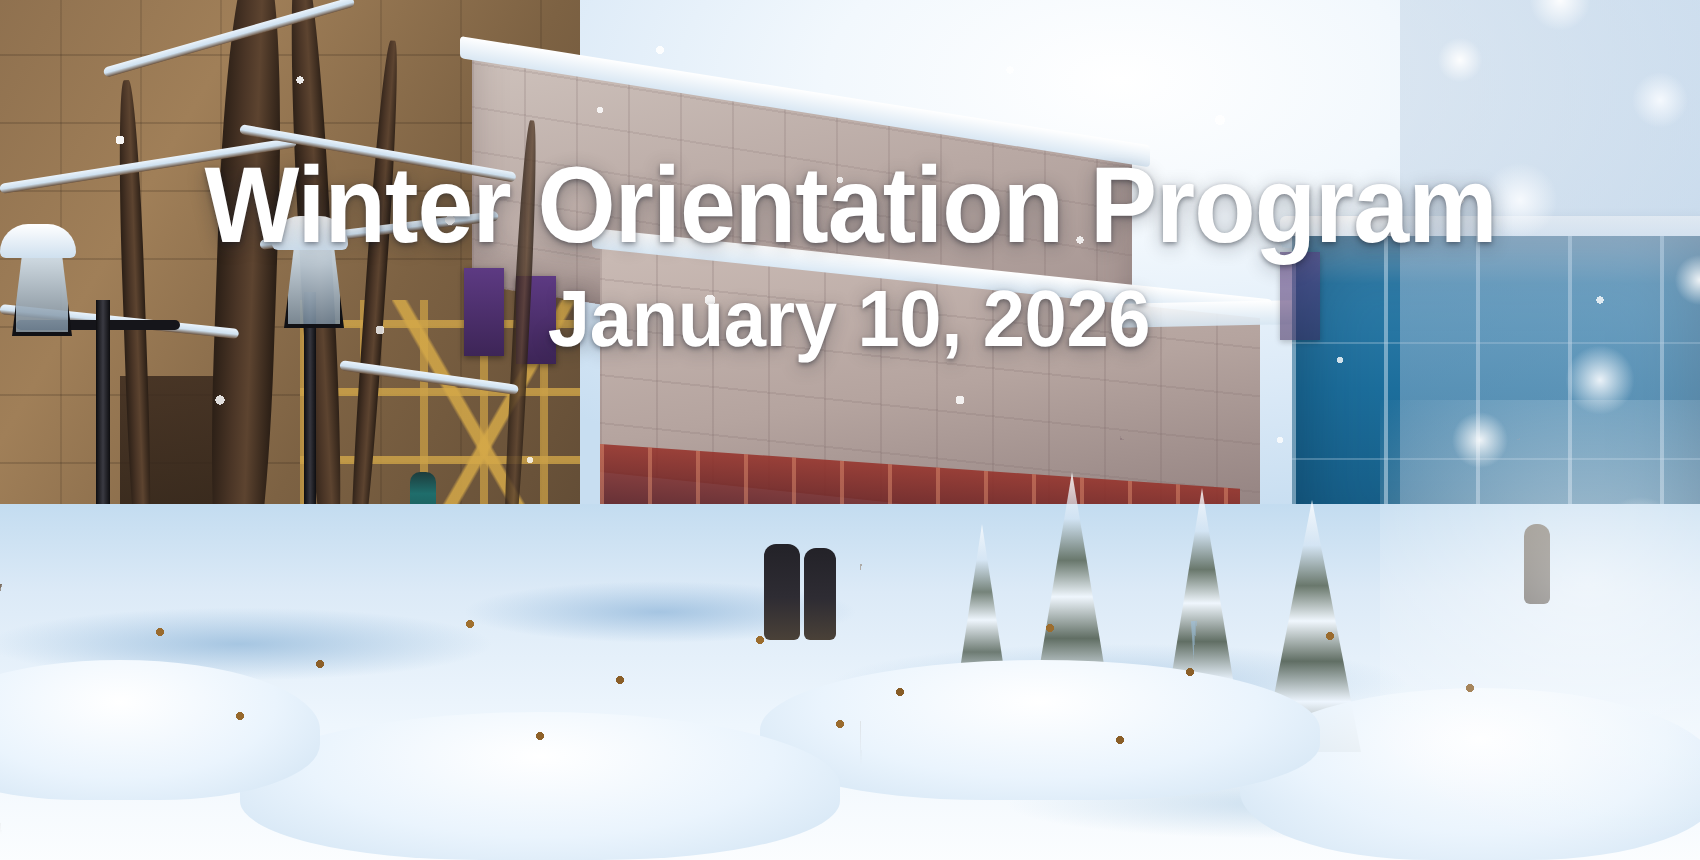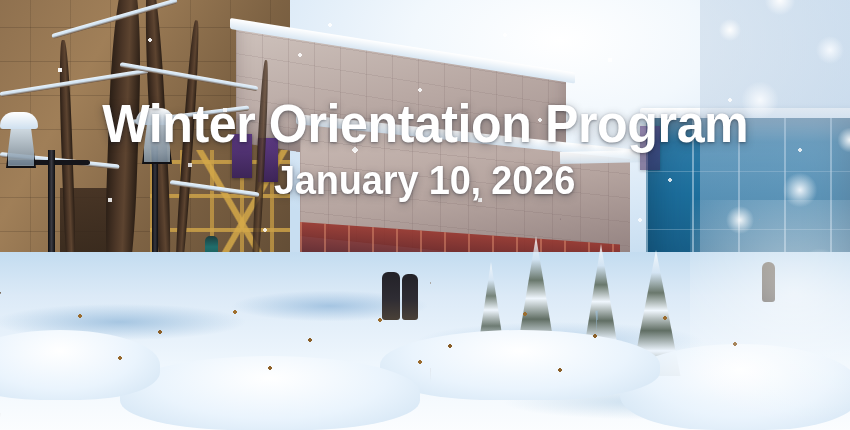--- a/index.html
+++ b/index.html
@@ -417,21 +417,21 @@
   }
 
   
   .overlay {
     position: absolute;
     inset: 0;
     display: flex;
     flex-direction: column;
     align-items: center;
     justify-content: flex-start;
-    padding-top: 96px;
+    padding-top: 76px;
     box-sizing: border-box;
     pointer-events: none;
   }
   .hero-title {
     margin: 0;
     font-family: "Liberation Sans", sans-serif;
     font-weight: bold;
     font-size: 54px;
     line-height: 1.02;
     letter-spacing: -0.5px;

